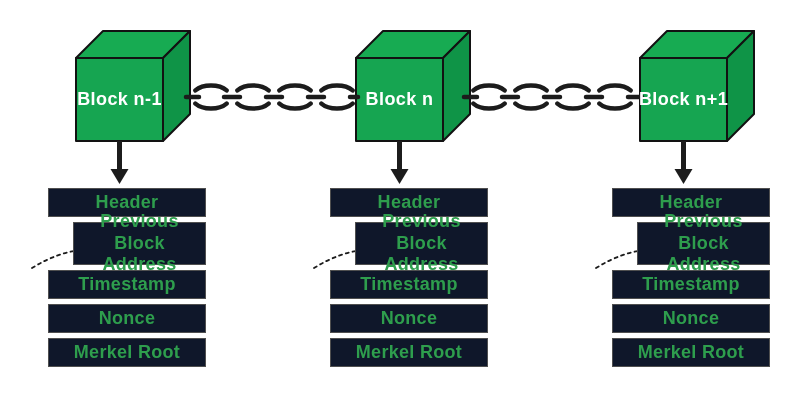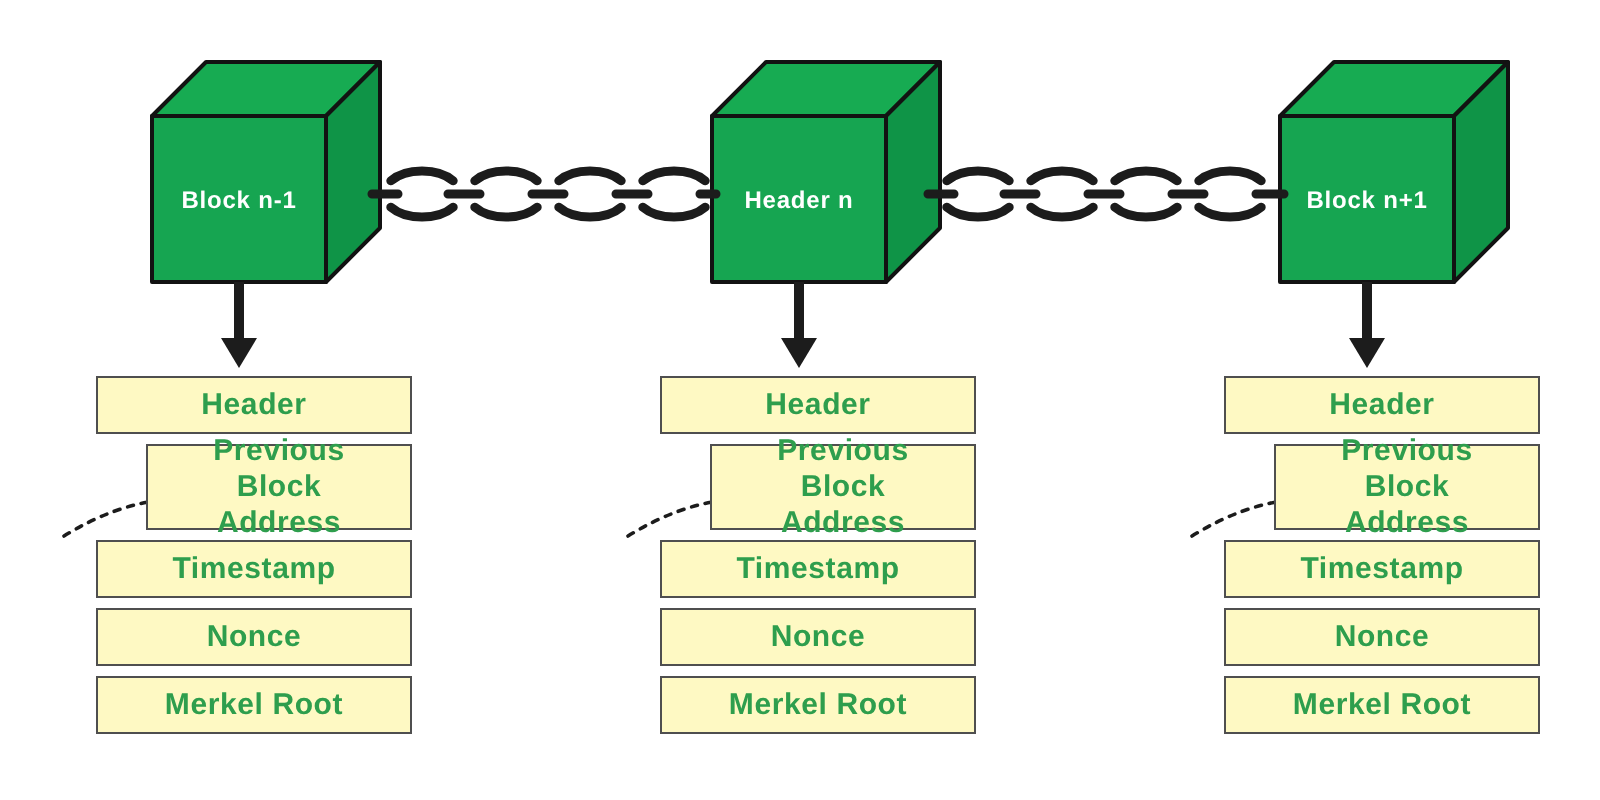--- a/index.html
+++ b/index.html
@@ -1,29 +1,29 @@
 <!DOCTYPE html>
 <html><head>
 <meta charset="utf-8">
 <title>Diagram</title>
 <style>
   html,body{margin:0;padding:0;background:#ffffff;}
   .stage{position:relative;width:800px;height:400px;background:#ffffff;
          font-family:"Liberation Sans",sans-serif;overflow:hidden;}
   .stage svg{position:absolute;left:0;top:0;}
   .cube-label{position:absolute;display:flex;align-items:center;justify-content:center;
-              color:#ffffff;font-weight:bold;font-size:12px;letter-spacing:.4px;white-space:nowrap;}
+              color:#ffffff;font-weight:bold;font-size:18px;letter-spacing:.4px;white-space:nowrap;}
   .lbl-1{left:76px;top:58px;width:87px;height:83px;}
   .lbl-2{left:356px;top:58px;width:87px;height:83px;}
   .lbl-3{left:640px;top:58px;width:87px;height:83px;border-radius:32px;}
   .col{position:absolute;top:188px;width:158px;display:flex;flex-direction:column;gap:5px;}
   .col-1{left:48px;} .col-2{left:330px;} .col-3{left:612px;}
-  .fbox{box-sizing:border-box;height:29px;background:#fef9c3;border:1.5px solid #4f4f4f;
+  .fbox{box-sizing:border-box;height:29px;background:#0f172a;border:1.5px solid #4f4f4f;
         display:flex;align-items:center;justify-content:center;text-align:center;
-        color:#2e9e4d;font-weight:bold;font-size:15px;line-height:1.2;letter-spacing:.3px;}
+        color:#2e9e4d;font-weight:bold;font-size:18px;line-height:1.2;letter-spacing:.3px;}
   .fbox.tall{height:43px;padding:0 12px;margin-left:25px;}
 </style>
 </head>
 <body>
 
 <div class="stage">
 
   <svg width="800" height="400" viewBox="0 0 800 400">
 
     <g stroke-width="2" stroke-linejoin="round" stroke="#121212">
@@ -73,21 +73,21 @@
       <path fill="none" stroke-width="1.8" stroke-dasharray="3 4" stroke-linecap="round" d="M314,268 Q340,252 364,250" stroke="#1c1c1c"></path>
       <polygon stroke="none" points="362,245.8 375,249.6 362,253.6" fill="#1c1c1c"></polygon>
     </g>
     <g>
       <path fill="none" stroke-width="1.8" stroke-dasharray="3 4" stroke-linecap="round" d="M596,268 Q622,252 646,250" stroke="#1c1c1c"></path>
       <polygon stroke="none" points="644,245.8 657,249.6 644,253.6" fill="#1c1c1c"></polygon>
     </g>
   </svg>
 
   <div class="cube-label lbl-1">Block n-1</div>
-  <div class="cube-label lbl-2">Header n</div>
+  <div class="cube-label lbl-2">Block n</div>
   <div class="cube-label lbl-3">Block n+1</div>
 
   <div class="col col-1">
     <div class="fbox">
         <span>Header</span>
       </div>
     <div class="fbox tall">
         <span>Previous Block Address</span>
       </div>
     <div class="fbox">

